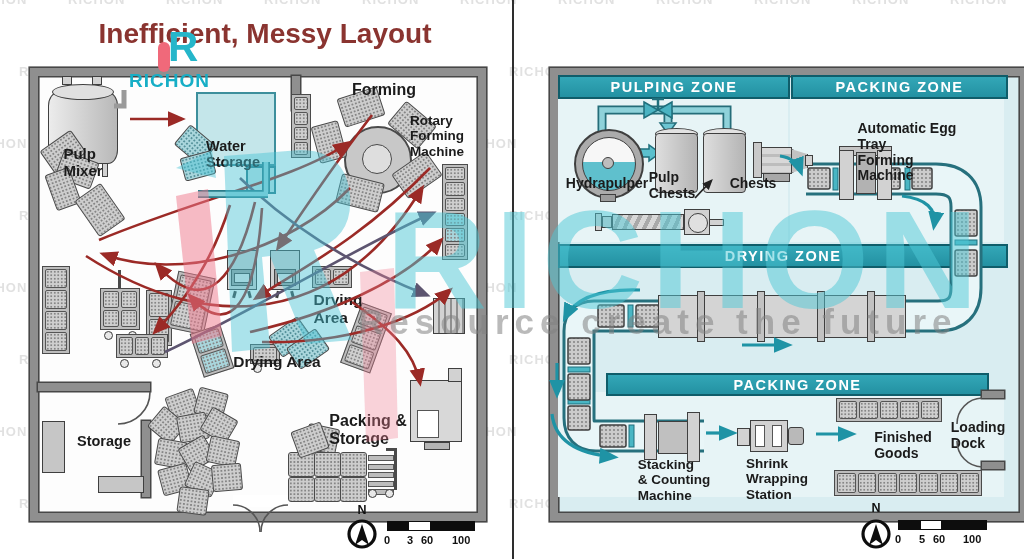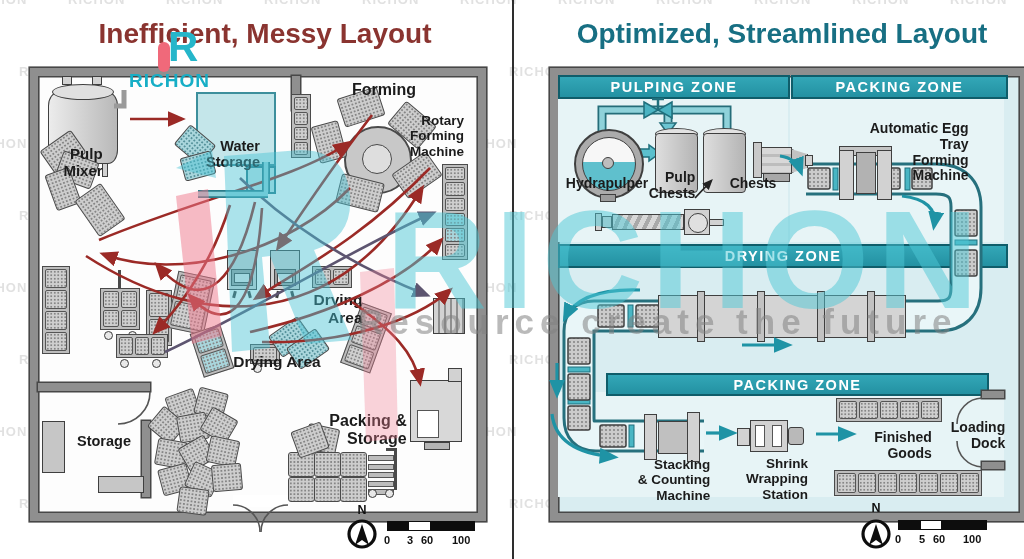--- a/index.html
+++ b/index.html
@@ -11,21 +11,21 @@
            letter-spacing:1px;z-index:0;user-select:none;}
   
   .panel{position:absolute;border:8px solid #8f8f8f;
          box-shadow:0 0 0 1.6px #474747, inset 0 0 0 1.6px #474747;z-index:1;}
   .wall{position:absolute;background:#8f8f8f;box-shadow:0 0 0 1.5px #474747;z-index:2;}
   .gap{position:absolute;background:#fff;z-index:3;}
   .zone-banner{position:absolute;background:linear-gradient(#33a7b7,#2391a2);
                border:2px solid #0f5d6a;color:#fff;font-weight:bold;font-size:14.5px;
                letter-spacing:1.5px;display:flex;align-items:center;justify-content:center;
                z-index:2;}
-  .lbl{position:absolute;font-weight:bold;color:#1b1b1b;text-align:right;
+  .lbl{position:absolute;font-weight:bold;color:#1b1b1b;text-align:left;
        white-space:pre-line;line-height:1.13;transform:translateX(-50%);z-index:5;}
   
   .tray{position:absolute;z-index:4;border:1.6px solid #4a4a4a;border-radius:3px;
         background-image:radial-gradient(#868686 .8px, transparent 1.1px);
         background-size:3.6px 3.6px;background-color:#cdcdcd;}
   .tray.teal{background-color:#a9d6dc;background-image:radial-gradient(#56929b .8px, transparent 1.1px);}
   .rack{position:absolute;z-index:4;border:1.7px solid #4a4a4a;background:#bdbdbd;
         display:flex;flex-direction:column;gap:2px;padding:2px;box-sizing:border-box;}
   .rack.h{flex-direction:row;}
   .cell{flex:1;border:1px solid #555;border-radius:2px;
@@ -142,21 +142,20 @@
       <div class="wm-tile" style="left: 607px; top: 496px;">RICHON</div>
       <div class="wm-tile" style="left: 705px; top: 496px;">RICHON</div>
       <div class="wm-tile" style="left: 803px; top: 496px;">RICHON</div>
       <div class="wm-tile" style="left: 901px; top: 496px;">RICHON</div>
       <div class="wm-tile" style="left: 999px; top: 496px;">RICHON</div>
     </div>
 
 <div id="divider"></div>
 
 <div class="title" style="left:265px;top:18px;color:#8a3430;">Inefficient, Messy Layout</div>
-<div class="title" style="left:782px;top:18px;color:#176f83;">Optimized, Streamlined Layout</div>
 
 <div class="abs" style="left:158px;top:42px;width:12px;height:30px;background:#f0697a;border-radius:6px;z-index:9;"></div>
 <div class="abs" style="left:168px;top:26px;font-size:42px;font-weight:800;color:#25b6ca;z-index:9;line-height:1;">R</div>
 <div id="brand-text">RICHON</div>
 
 <div class="panel" style="left:30px;top:68px;width:440px;height:437px;background:#fdfdfd;"></div>
 
 <div class="wall" style="left:292px;top:76px;width:8px;height:34px;"></div>
 <div class="wall" style="left:38px;top:383px;width:112px;height:8px;"></div>
 <div class="wall" style="left:142px;top:421px;width:8px;height:76px;"></div>

